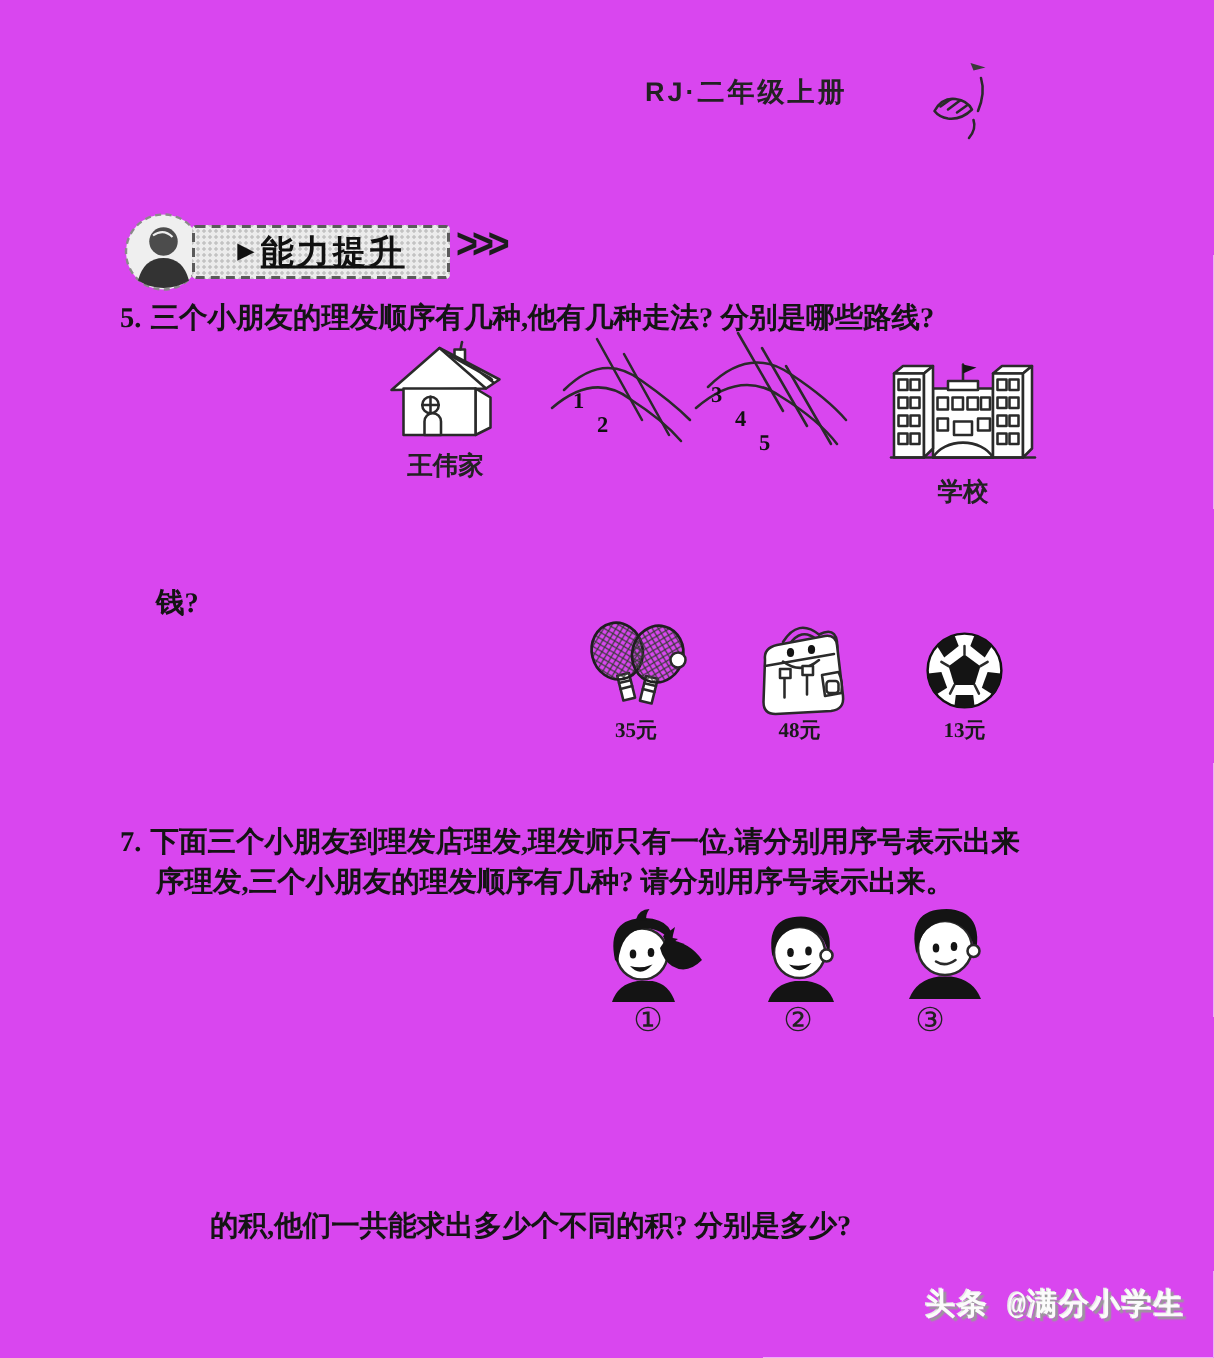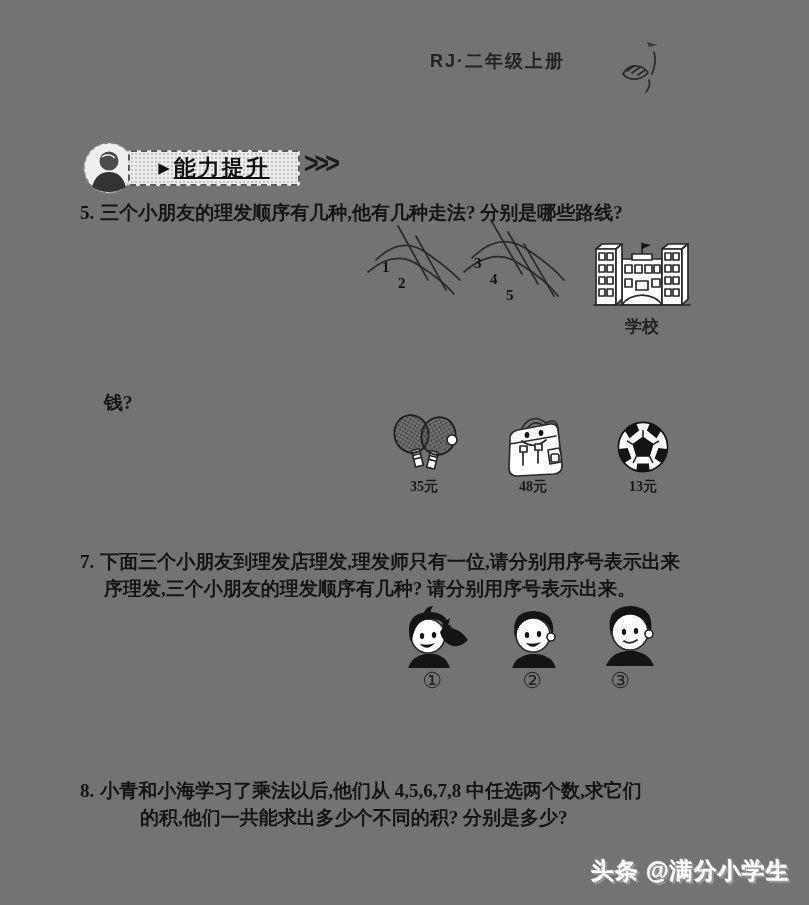--- a/index.html
+++ b/index.html
@@ -1,18 +1,18 @@
 <!DOCTYPE html>
 <html><head>
 <meta charset="utf-8">
 <style>
   html,body{margin:0;padding:0;background:#ffffff;}
   .page{
     position:relative;width:809px;height:905px;overflow:hidden;
-    background:#737373;color:#1b1b1b;
+    background:#d946ef;color:#1b1b1b;
     font-family:"Liberation Serif","DejaVu Serif",serif;
   }
   
   .hdr-title{
     position:absolute;left:430px;top:49px;
     font-family:"Liberation Sans","DejaVu Sans",sans-serif;
     font-weight:700;font-size:18px;letter-spacing:2px;color:#222;
   }
   .hand-sketch{position:absolute;left:613px;top:38px;width:56px;height:60px;}
   
@@ -49,22 +49,22 @@
   .figure .cap{font-size:17px;font-weight:600;margin-top:2px;color:#222;}
   .price{position:absolute;font-size:14px;font-weight:600;color:#1a1a1a;text-align:center;}
   .kid-tag{
     position:absolute;font-family:"DejaVu Sans",sans-serif;
     font-size:22px;color:#222;text-align:center;
   }
   .bridge-num{font:600 15px "Liberation Serif","DejaVu Serif",serif;fill:#111;}
   
   .watermark{
     position:absolute;right:19px;top:856px;
-    font-family:Liberation Sans, sans-serif;
-    font-weight:600;font-size:23px;letter-spacing:1px;
+    font-family:Liberation Mono, monospace;
+    font-weight:600;font-size:20px;letter-spacing:1px;
     color:#fbfbfb;text-shadow:2px 2px 1px #9a9a9a, -1px -1px 0 #e8e8e8;
   }
   svg .ln{fill:none;stroke:#2a2a2a;stroke-width:1.7;stroke-linejoin:round;stroke-linecap:round;}
   svg .fw{fill:#fff;stroke:#2a2a2a;stroke-width:1.7;stroke-linejoin:round;}
   svg .bk{fill:#141414;stroke:none;}
 </style>
 </head>
 <body>
 
 <div class="page">
@@ -89,20 +89,35 @@
       <span class="banner-arrow">▶</span>
       <span class="banner-label">能力提升</span>
     </div>
     <div class="banner-chevrons">&gt;&gt;&gt;</div>
   </div>
 
   <div class="pline" style="top:199px;">
     <span class="pnum">5.</span><span>三个小朋友的理发顺序有几种,他有几种走法? 分别是哪些路线?</span>
   </div>
 
+  <div class="figure" style="left:256px;top:226px;width:82px;">
+    <svg width="82" height="66" viewBox="0 0 82 66">
+      <rect class="fw" x="47" y="7" width="7" height="11"></rect>
+      <path class="ln" d="M51,7 l1,-5"></path>
+      <polygon class="fw" points="37,6 77,27 68,33 33,13"></polygon>
+      <path class="ln" d="M44,11 l27,15 M52,15 l20,12 M60,19 l13,10"></path>
+      <polygon class="fw" points="5,34 37,6 68,33"></polygon>
+      <polygon class="fw" points="61,33 71,39 71,59 61,64"></polygon>
+      <rect class="fw" x="13" y="33" width="48" height="31"></rect>
+      <circle class="fw" cx="31" cy="44" r="5.5"></circle>
+      <path class="ln" d="M25.5,44 h11 M31,38.5 v11"></path>
+      <path class="fw" d="M27,64 v-9 a5.5,5.5 0 0 1 11,0 v9 z"></path>
+    </svg>
+    <div class="cap">王伟家</div>
+  </div>
 
   <svg width="98" height="84" viewBox="0 0 98 84" style="position:absolute;left:364px;top:222px;">
     <path class="ln" d="M12,38 Q38,12 64,32 Q84,46 96,58"></path>
     <path class="ln" d="M4,50 Q32,26 56,44 Q78,58 90,72"></path>
     <path class="ln" d="M34,4 L64,58" stroke-width="2"></path>
     <path class="ln" d="M52,14 L82,68" stroke-width="2"></path>
     <text class="bridge-num" x="18" y="50">1</text>
     <text class="bridge-num" x="34" y="66">2</text>
   </svg>
 
@@ -251,20 +266,17 @@
     <path class="bk" d="M34,50 l-8,9 M46,50 l8,9" stroke="#141414" stroke-width="2" fill="none"></path>
     <circle class="fw" cx="40" cy="30" r="18"></circle>
     <path class="bk" d="M21,34 Q14,4 41,4 Q67,5 60,36 Q59,14 41,12 Q24,13 21,34 Z"></path>
     <circle class="fw" cx="59" cy="32" r="4"></circle>
     <ellipse class="bk" cx="34" cy="30" rx="2.2" ry="3"></ellipse>
     <ellipse class="bk" cx="46" cy="29" rx="2.2" ry="3"></ellipse>
     <path class="ln" d="M34,39 Q40,43 47,38" stroke-width="1.8"></path>
   </svg>
   <div class="kid-tag" style="left:590px;top:668px;width:60px;">③</div>
 
-  <div class="pline" style="top:777px;">
-    <span class="pnum">8.</span><span>小青和小海学习了乘法以后,他们从 4,5,6,7,8 中任选两个数,求它们</span>
-  </div>
   <div class="pline2" style="top:804px;margin-left:36px;">的积,他们一共能求出多少个不同的积? 分别是多少?</div>
 
   <div class="watermark">头条 @满分小学生</div>
 
 </div>
 
 </body></html>

